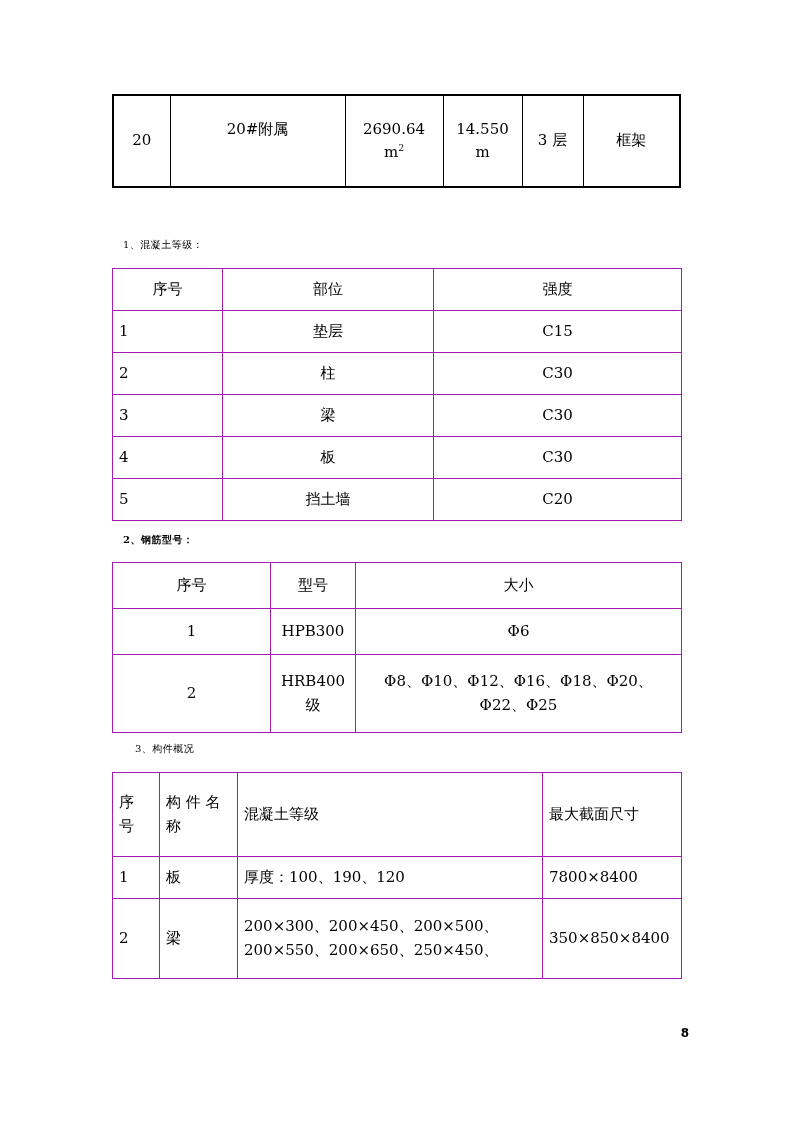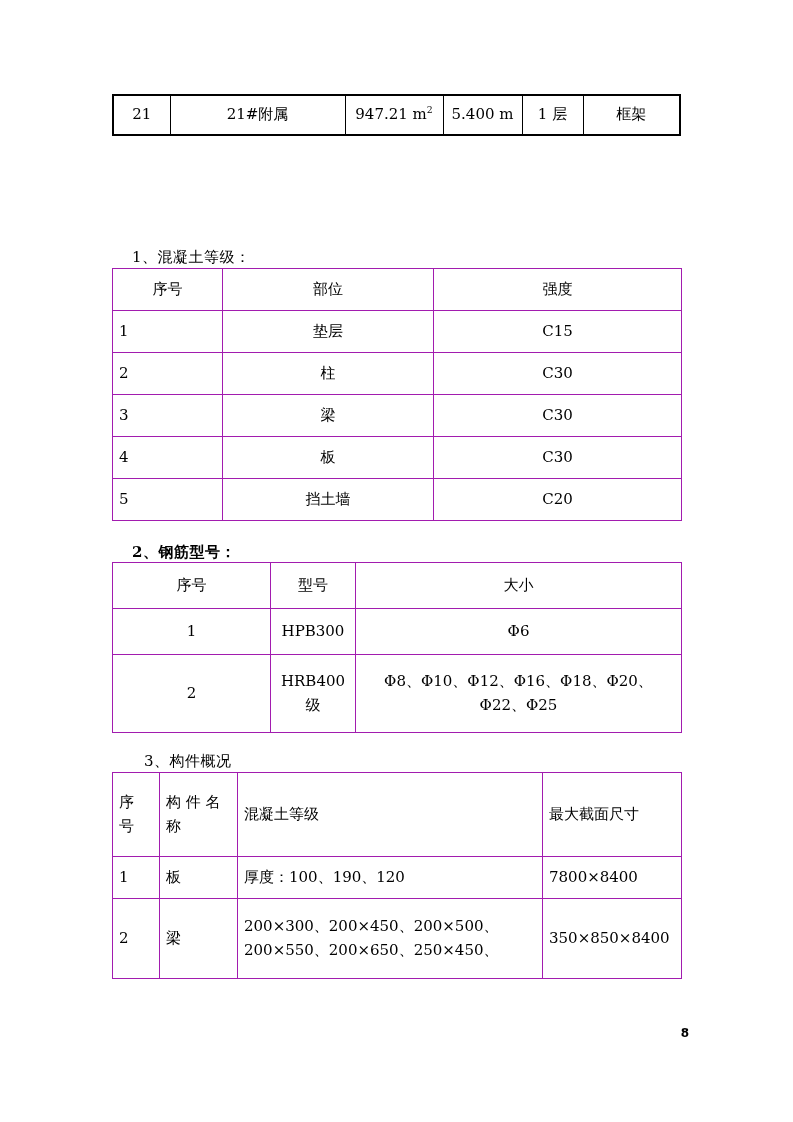--- a/index.html
+++ b/index.html
@@ -46,23 +46,23 @@
   }
 
   .c { text-align: center; }
   .l { text-align: left; }
 
   .cell-sq sup { font-size: 0.62em; vertical-align: super; line-height: 0; }
 
   
   .section-heading {
     font-family: "DejaVu Serif", "Liberation Serif", serif;
-    font-size: 15px;
+    font-size: 10px;
     line-height: 1.2;
-    margin: 12px;
+    margin: 3px;
     padding: 0;
     white-space: nowrap;
     letter-spacing: 0.5px;
   }
 
   
   .blk { position: absolute; left: 112px; }
   #tbl-buildings { top: 94px; }
   #head-concrete { top: 236px; left: 120px; }
   #tbl-concrete  { top: 268px; }
@@ -105,26 +105,35 @@
     <table class="doc-table table-buildings">
       <colgroup>
         <col style="width:57px">
         <col style="width:175px">
         <col style="width:98px">
         <col style="width:79px">
         <col style="width:61px">
         <col style="width:97px">
       </colgroup>
       <tbody>
-        <tr class="h-std">
-          <td class="c">21</td>
-          <td class="c">21#附属</td>
-          <td class="c cell-sq">947.21 m<sup>2</sup></td>
-          <td class="c">5.400 m</td>
-          <td class="c">1 层</td>
+        <tr class="h-tall">
+          <td class="c">20</td>
+          <td class="c">
+            <span class="stack-top">20#附属</span>
+            <span class="stack-bot">&nbsp;</span>
+          </td>
+          <td class="c cell-sq">
+            <span class="stack-top">2690.64</span>
+            <span class="stack-bot">m<sup>2</sup></span>
+          </td>
+          <td class="c">
+            <span class="stack-top">14.550</span>
+            <span class="stack-bot">m</span>
+          </td>
+          <td class="c">3 层</td>
           <td class="c">框架</td>
         </tr>
       </tbody>
     </table>
   </div>
 
   <div class="blk section-heading" id="head-concrete">1、混凝土等级：</div>
 
   <div class="blk" id="tbl-concrete">
     <table class="doc-table">

